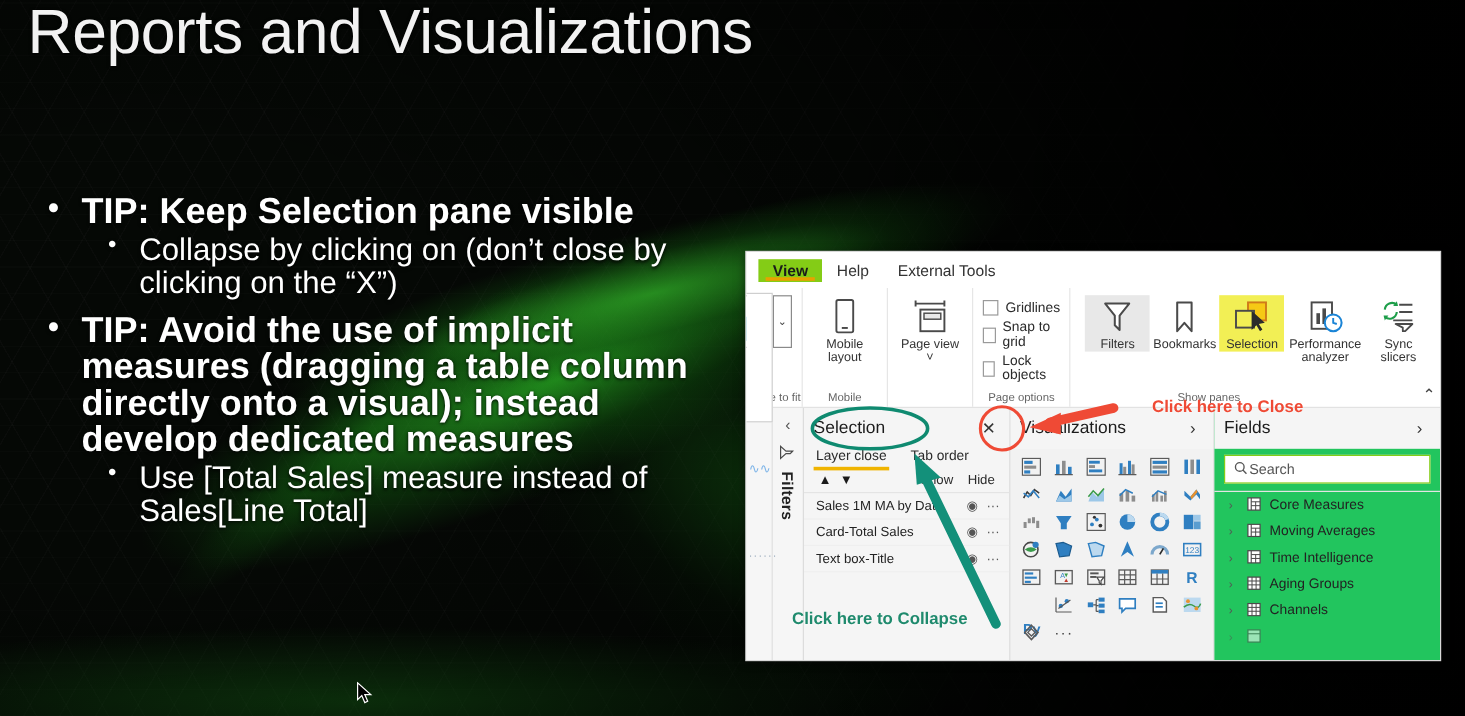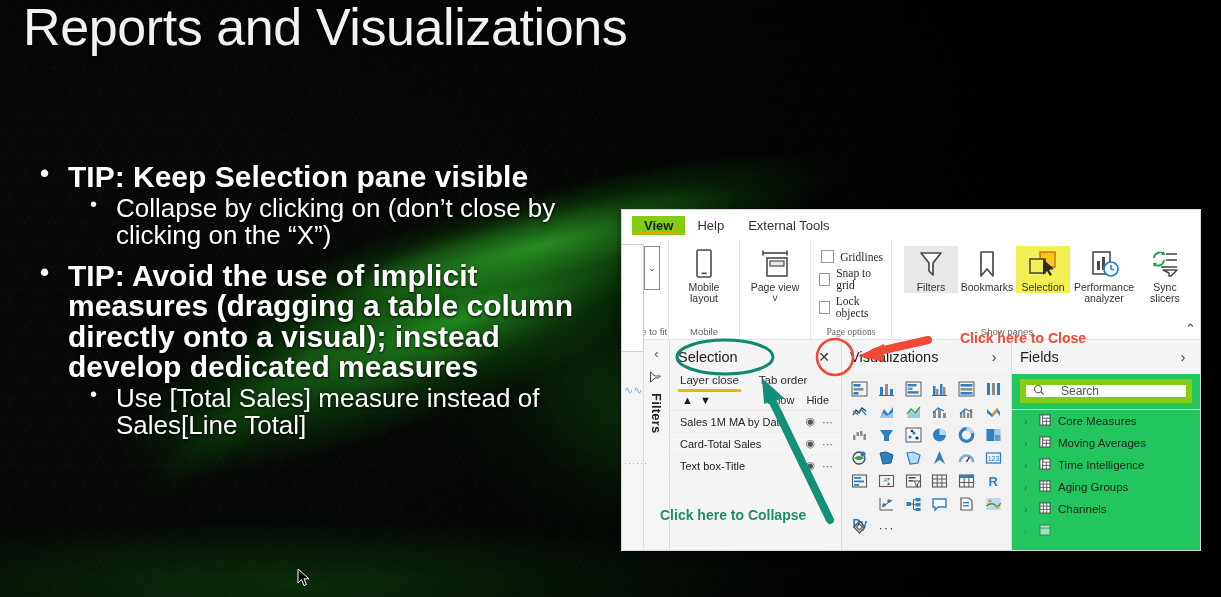--- a/index.html
+++ b/index.html
@@ -175,22 +175,22 @@
   .viz-grid {
     display:grid; grid-template-columns:repeat(6,1fr); gap:1px;
     padding:4px 5px;
   }
   .viz-cell { height:22px; display:flex; align-items:center; justify-content:center; }
 
   
   .fieldspane { flex:1; background:#22c55e; }
   .search-wrap { padding:5px 8px; }
   .search-box {
-    height:24px; border:6px solid #84cc16; background:#fff; display:flex;
-    align-items:center; gap:16px; padding:0 7px; font-size:12px; color:#555;
+    height:24px; border:1px solid #84cc16; background:#fff; display:flex;
+    align-items:center; gap:1px; padding:0 7px; font-size:12px; color:#555;
   }
   .f-row { display:flex; align-items:center; gap:7px; padding:3.5px 8px 3.5px 12px;
            font-size:11.5px; color:#222; }
   .f-chev { color:#555; font-size:10px; width:8px; }
   .f-ico { color:#4a4a4a; font-size:12px; }
   .fields-divider { border-top:1px solid #e4e4e4; margin-top:1px; }
 
   
   .anno { position:absolute; z-index:20; pointer-events:none; }
   #anno-close-text {
@@ -274,21 +274,21 @@
                 <line x1="28" y1="1.5" x2="28" y2="6.5" stroke="#4a4a4a" stroke-width="1.6"></line>
                 <rect x="8" y="9" width="20" height="18" fill="#fff" stroke="#4a4a4a" stroke-width="1.6"></rect>
                 <rect x="11" y="12" width="14" height="5" fill="#e9e9e9" stroke="#4a4a4a" stroke-width="1.2"></rect>
               </svg>
             </span>
             <span>Page view ˅</span>
           </div>
         </div>
       </div>
 
-      <div class="rgroup" style="justify-content:flex-start; padding-top:8px; align-items:flex-end;font-family:Liberation Serif, serif;">
+      <div class="rgroup" style="justify-content:flex-start; padding-top:8px; align-items:flex-end;">
         <div class="chk-row">
           <span class="chk"></span>
           <span>Gridlines</span>
         </div>
         <div class="chk-row">
           <span class="chk"></span>
           <span>Snap to grid</span>
         </div>
         <div class="chk-row">
           <span class="chk"></span>

